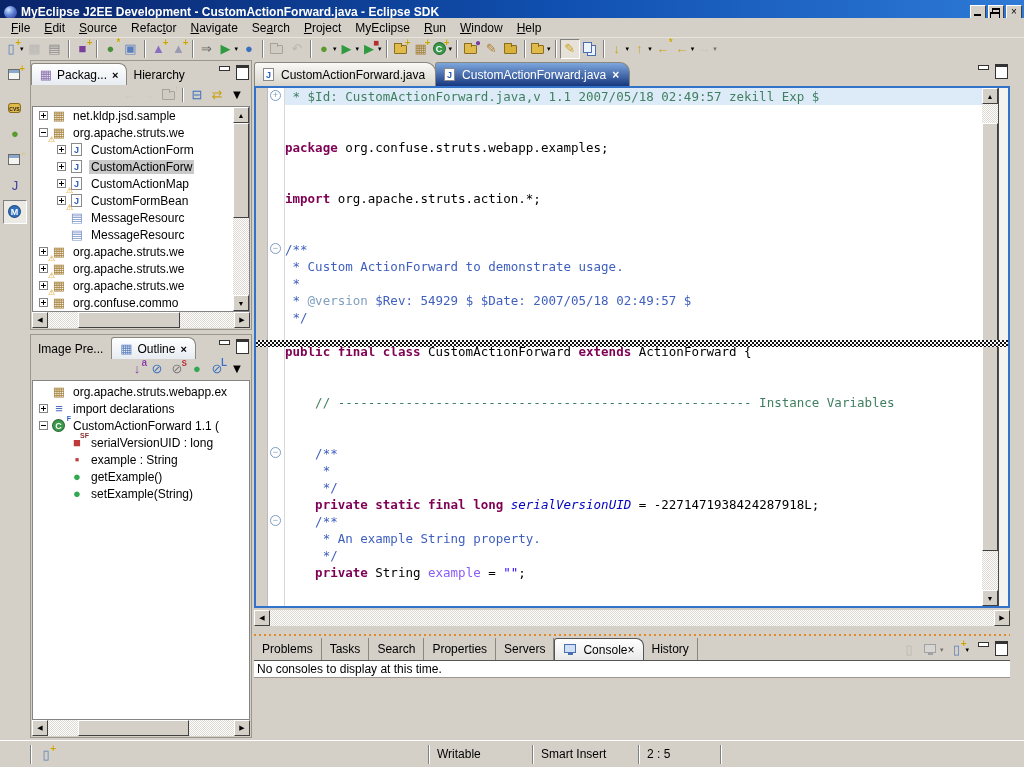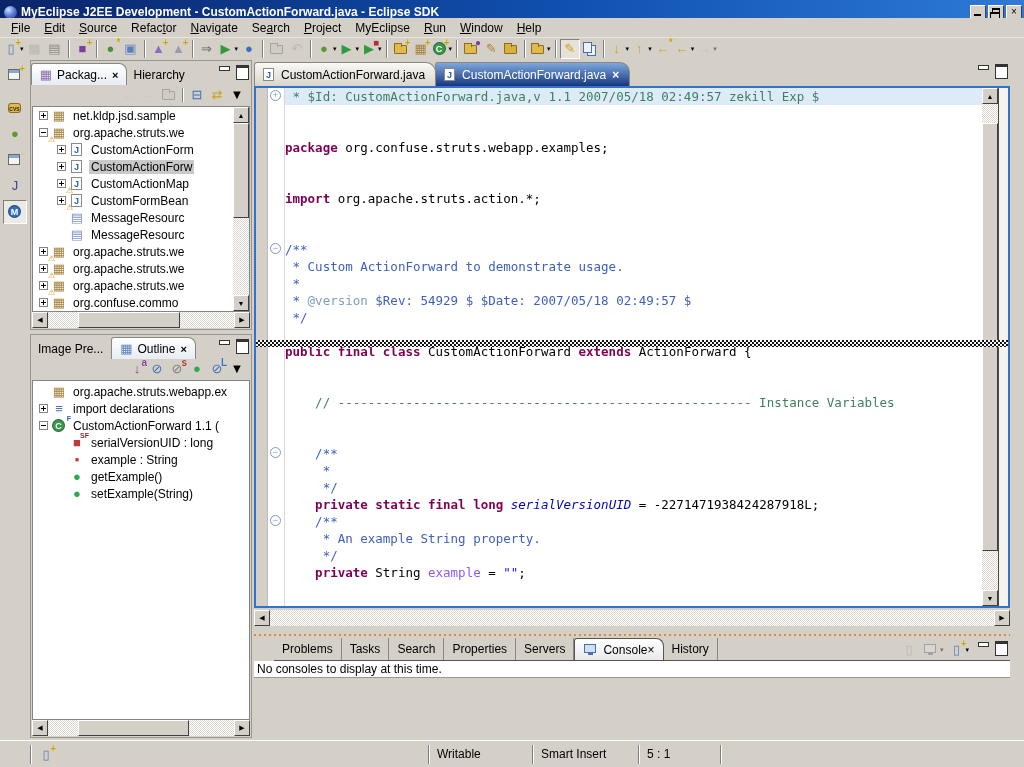--- a/index.html
+++ b/index.html
@@ -131,21 +131,21 @@
   .tk-sf { color:#0000c0; font-style:italic; } .tk-f { color:#8b5cf6; } .tk-s { color:#2a00ff; }
   .torn { position:absolute; left:0; right:0; height:7px; z-index:5;
     background:repeating-conic-gradient(#111 0% 25%, #fafafa 0% 50%) 0 0/4px 4px; }
   .overview-ruler { width:10px; background:#f4f3ef; border-left:1px solid #4a4a4a; }
   .ed-hscroll { left:0; right:0; top:550px; }
 
   
   .console-view { top:574px; bottom:0; position:absolute; left:0; right:0; border-top:3px solid #d4d0c8; background:#d4d0c8; }
   .console-view:before { content:""; position:absolute; left:0; right:0; top:-3px; height:2px;
     background:repeating-linear-gradient(90deg,#e08a2a 0 2px, #d4d0c8 2px 5px); }
-  .ctabs { height:24px; display:flex; align-items:flex-end; border-bottom:1px solid #555; position:relative;margin-left:20px; }
+  .ctabs { height:24px; display:flex; align-items:flex-end; border-bottom:1px solid #555; position:relative; }
   .ctab { height:22px; display:flex; align-items:center; padding:0 8px; border-right:1px solid #8a877f; white-space:nowrap; }
   .ctab.act { background:linear-gradient(#ffffff,#e9e9e9); border:1px solid #555; border-bottom:none; border-radius:3px 8px 0 0; }
   .console-msg { background:#fff; border-bottom:1px solid #9a978f; padding:1px 3px; height:17px; line-height:15px; }
   .ctool { position:absolute; right:40px; top:3px; display:flex; align-items:center; gap:3px; }
 
   
   .statusbar { position:absolute; left:0; bottom:0; right:0; height:27px; background:#d4d0c8; border-top:1px solid #fff; }
   .sb-cell { position:absolute; top:4px; height:19px; line-height:19px; padding-left:8px; color:#000;
     border-left:1px solid #808080; box-shadow:inset 1px 0 0 #fff; }
   .sb-groove { position:absolute; top:4px; height:19px; width:2px; border-left:1px solid #808080; border-right:1px solid #fff; }
@@ -827,16 +827,16 @@
   <div class="statusbar">
     <span class="sb-groove" style="left:30px;"></span>
     <span class="tbtn" style="position:absolute;left:36px;top:4px;">
       <span class="ic" style="--c:#5b7fb8;">
           <span class="g">▯</span>
           <span class="ov">+</span>
         </span>
     </span>
     <span class="sb-cell" style="left:428px;width:104px;">Writable</span>
     <span class="sb-cell" style="left:532px;width:106px;">Smart Insert</span>
-    <span class="sb-cell" style="left:638px;width:82px;">5 : 1</span>
+    <span class="sb-cell" style="left:638px;width:82px;">2 : 5</span>
     <span class="sb-groove" style="left:720px;"></span>
   </div>
 </div>
 
 </body></html>

